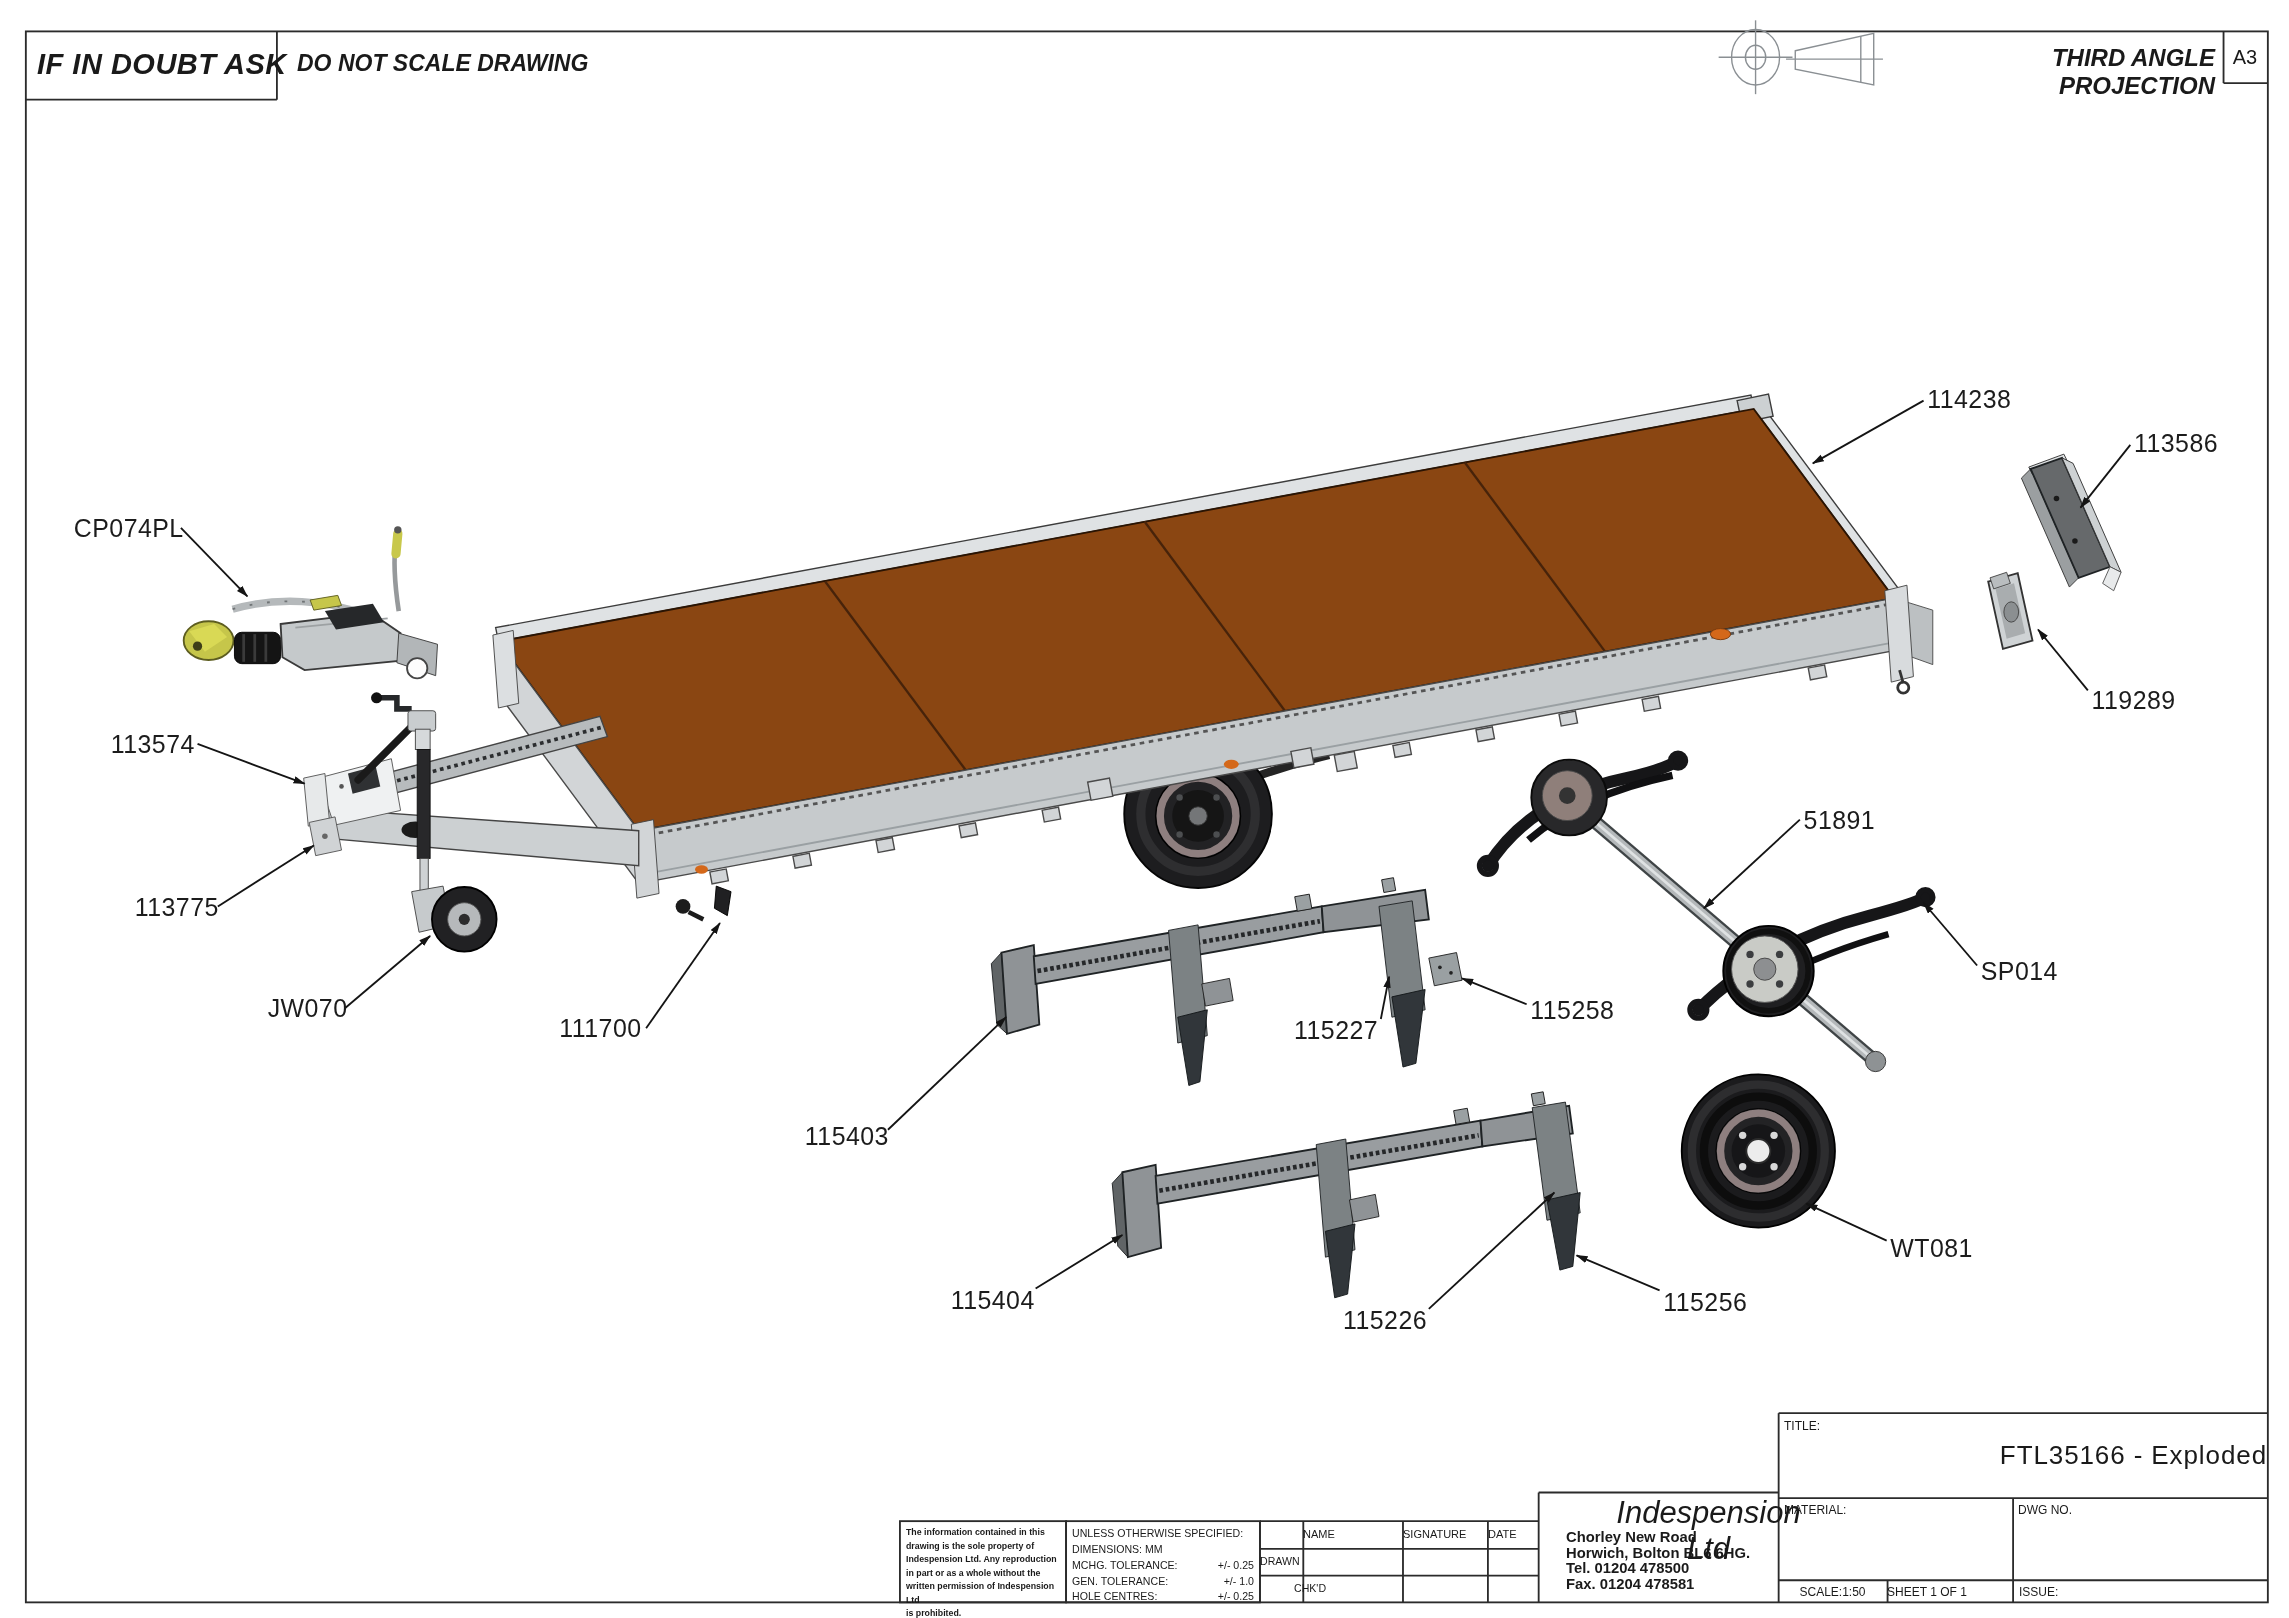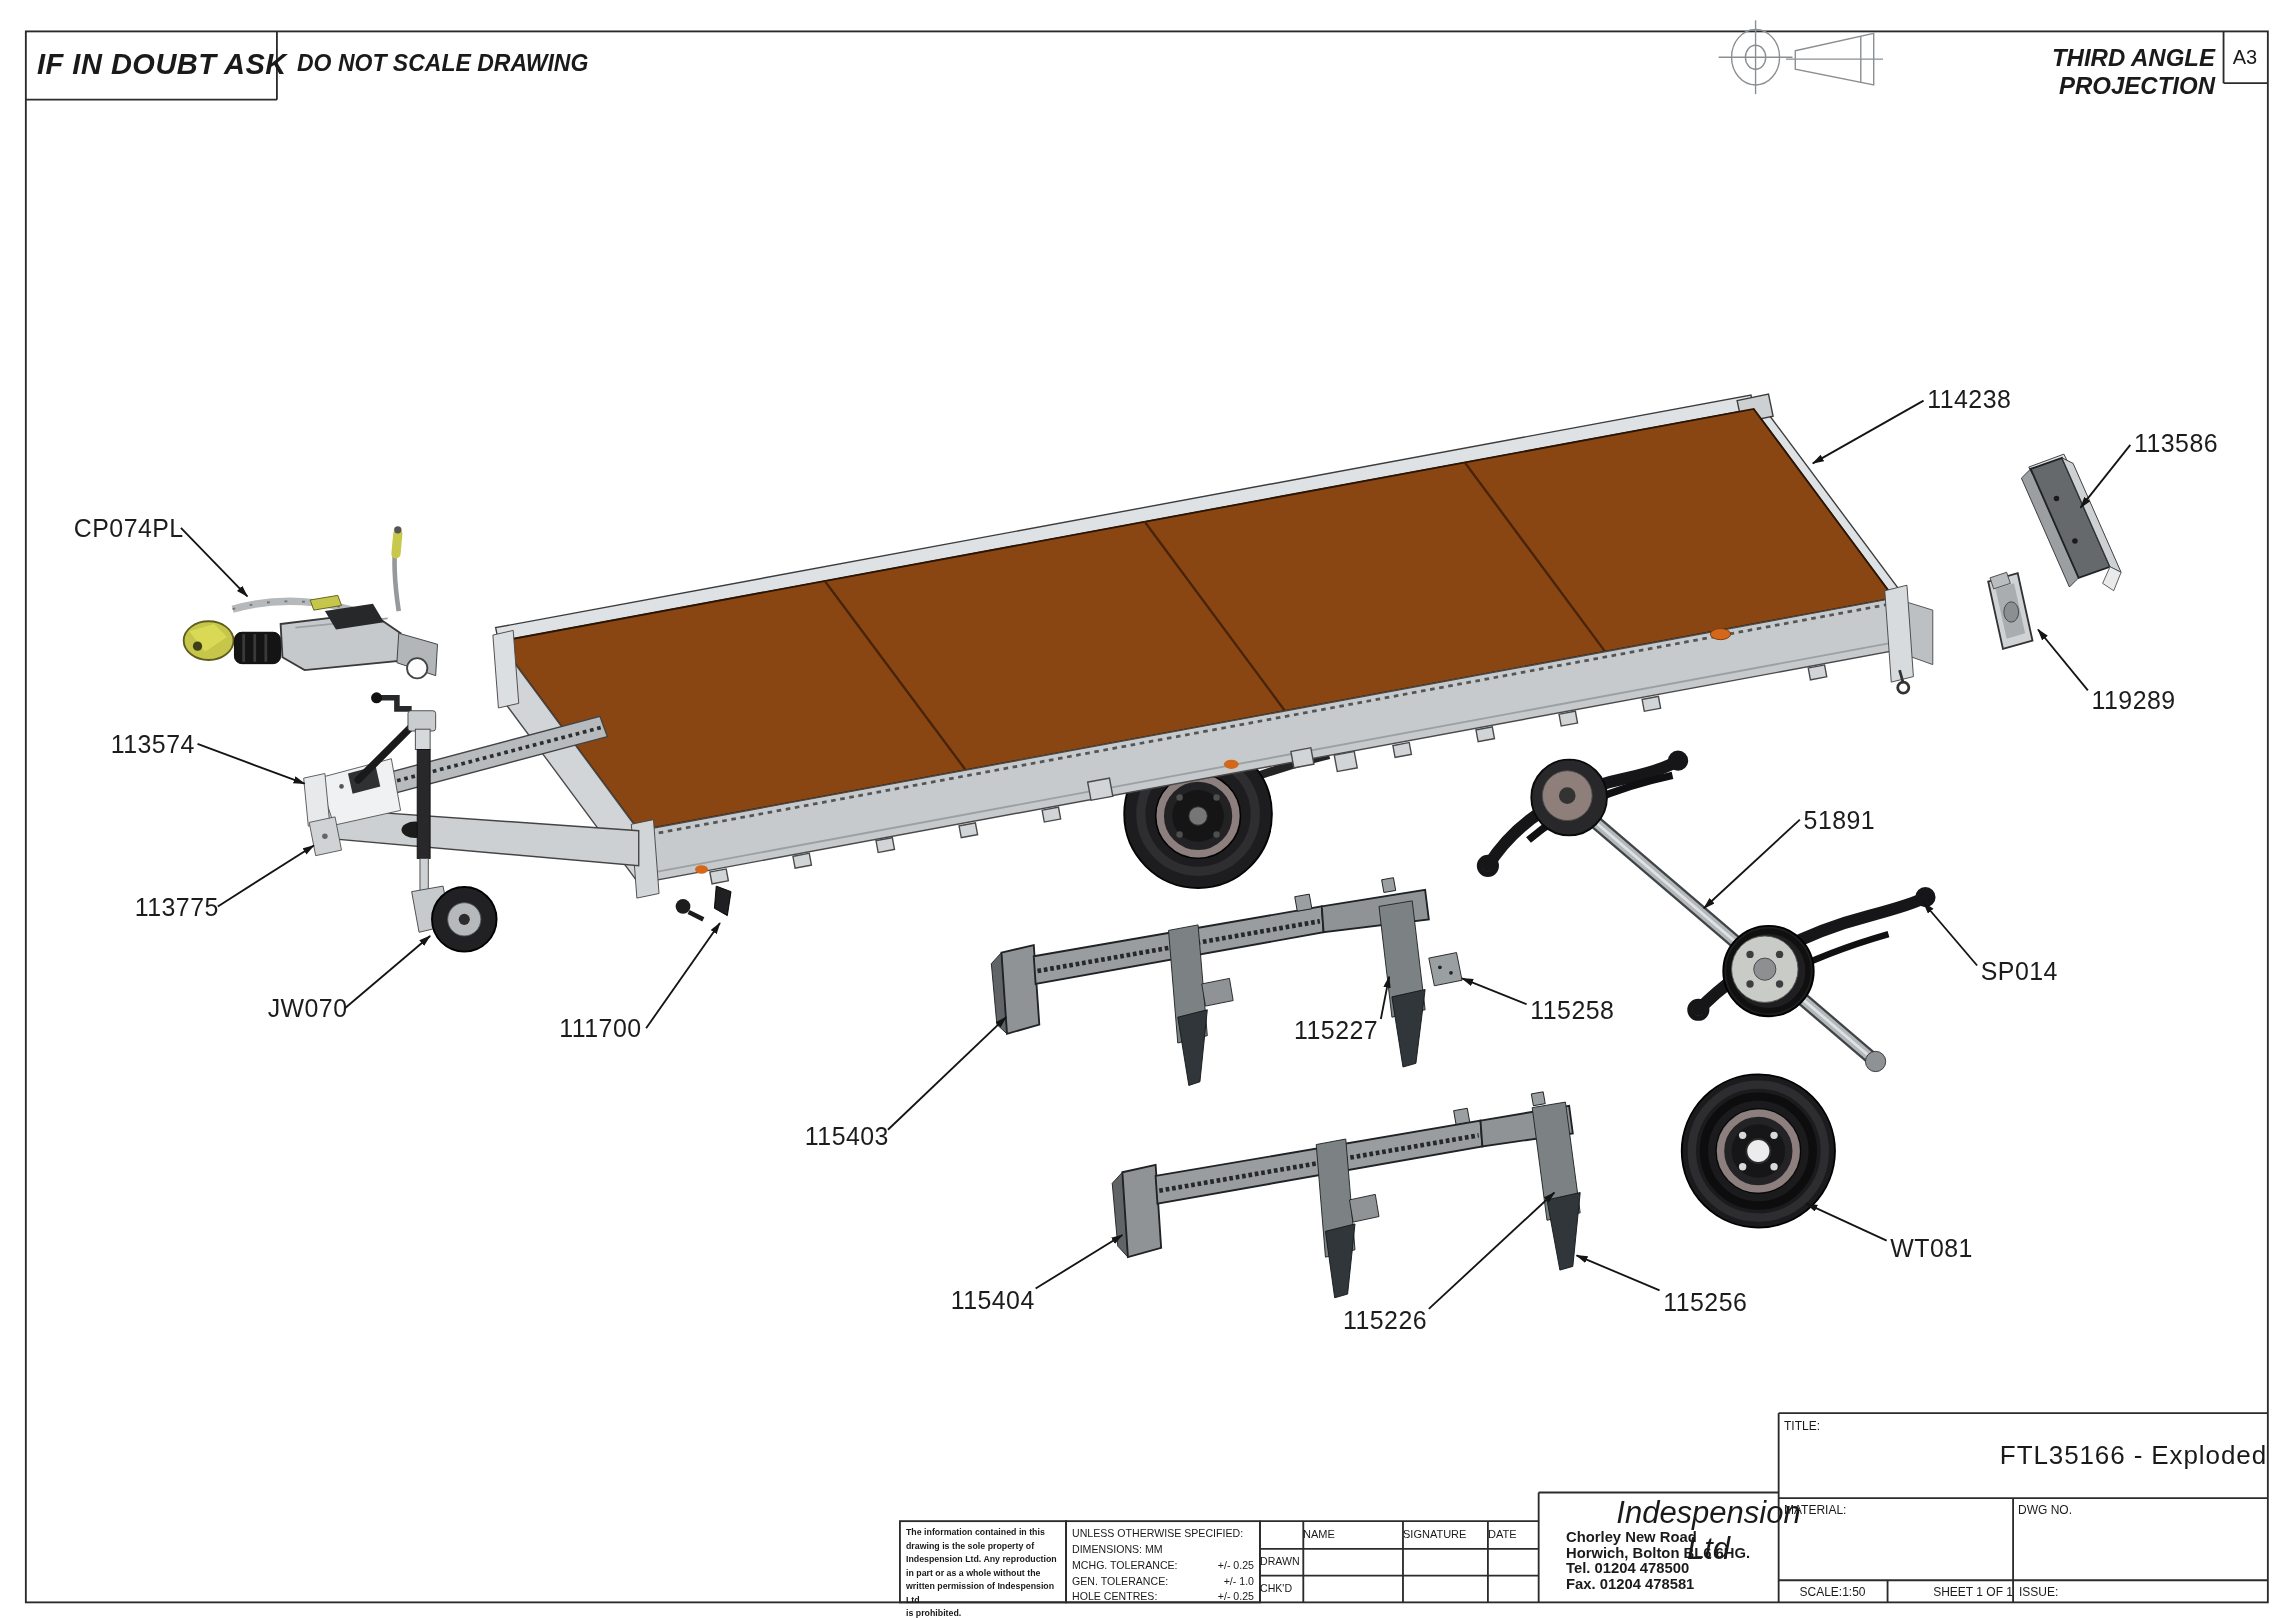--- a/index.html
+++ b/index.html
@@ -319,21 +319,21 @@
   <div class="abs hdr-warn" style="left:37px;top:48px;">IF IN DOUBT ASK</div>
   <div class="abs hdr-note" style="left:297px;top:50px;">DO NOT SCALE DRAWING</div>
   <div class="abs hdr-proj" style="left:1910px;top:44px;width:305px;">THIRD ANGLE PROJECTION</div>
   <div class="abs hdr-a3" style="left:2223px;top:31px;width:44px;height:52px;line-height:52px;">A3</div>
 
   <div class="abs tb-small" style="left:1784px;top:1419px;">TITLE:</div>
   <div class="abs tb-title" style="left:1778px;top:1440px;width:489px;">FTL35166 - Exploded</div>
   <div class="abs tb-small" style="left:1784px;top:1503px;">MATERIAL:</div>
   <div class="abs tb-small" style="left:2018px;top:1503px;">DWG NO.</div>
   <div class="abs tb-small" style="left:1778px;top:1585px;width:109px;text-align:center;">SCALE:1:50</div>
-  <div class="abs tb-small" style="left:1887px;top:1585px;width:126px;text-align:right;">SHEET 1 OF 1</div>
+  <div class="abs tb-small" style="left:1887px;top:1585px;width:126px;text-align:left;">SHEET 1 OF 1</div>
   <div class="abs tb-small" style="left:2019px;top:1585px;">ISSUE:</div>
 
   <div class="abs co-name" style="left:1600px;top:1495px;width:217px;">Indespension Ltd</div>
   <div class="abs co-addr" style="left:1566px;top:1530px;">
     <span>Chorley New Road</span>
     <span>Horwich, Bolton BL6 6HG.</span>
     <span>Tel. 01204 478500</span>
     <span>Fax. 01204 478581</span>
   </div>
 
@@ -352,16 +352,16 @@
   <div class="abs tol" style="left:1191px;top:1559px;width:63px;text-align:right;">+/- 0.25</div>
   <div class="abs tol" style="left:1072px;top:1575px;">GEN. TOLERANCE:</div>
   <div class="abs tol" style="left:1191px;top:1575px;width:63px;text-align:right;">+/- 1.0</div>
   <div class="abs tol" style="left:1072px;top:1590px;">HOLE CENTRES:</div>
   <div class="abs tol" style="left:1191px;top:1590px;width:63px;text-align:right;">+/- 0.25</div>
 
   <div class="abs sign" style="left:1303px;top:1528px;width:100px;">NAME</div>
   <div class="abs sign" style="left:1403px;top:1528px;width:85px;">SIGNATURE</div>
   <div class="abs sign" style="left:1488px;top:1528px;width:51px;">DATE</div>
   <div class="abs sign" style="left:1260px;top:1555px;width:43px;font-size:10.6px;">DRAWN</div>
-  <div class="abs sign" style="left:1260px;top:1582px;width:43px;font-size:10.6px;">CHK'D</div>
+  <div class="abs sign" style="left:1260px;top:1582px;width:43px;font-size:10.6px;padding-left:34px;">CHK'D</div>
 
 </div>
 
 
 </body></html>

